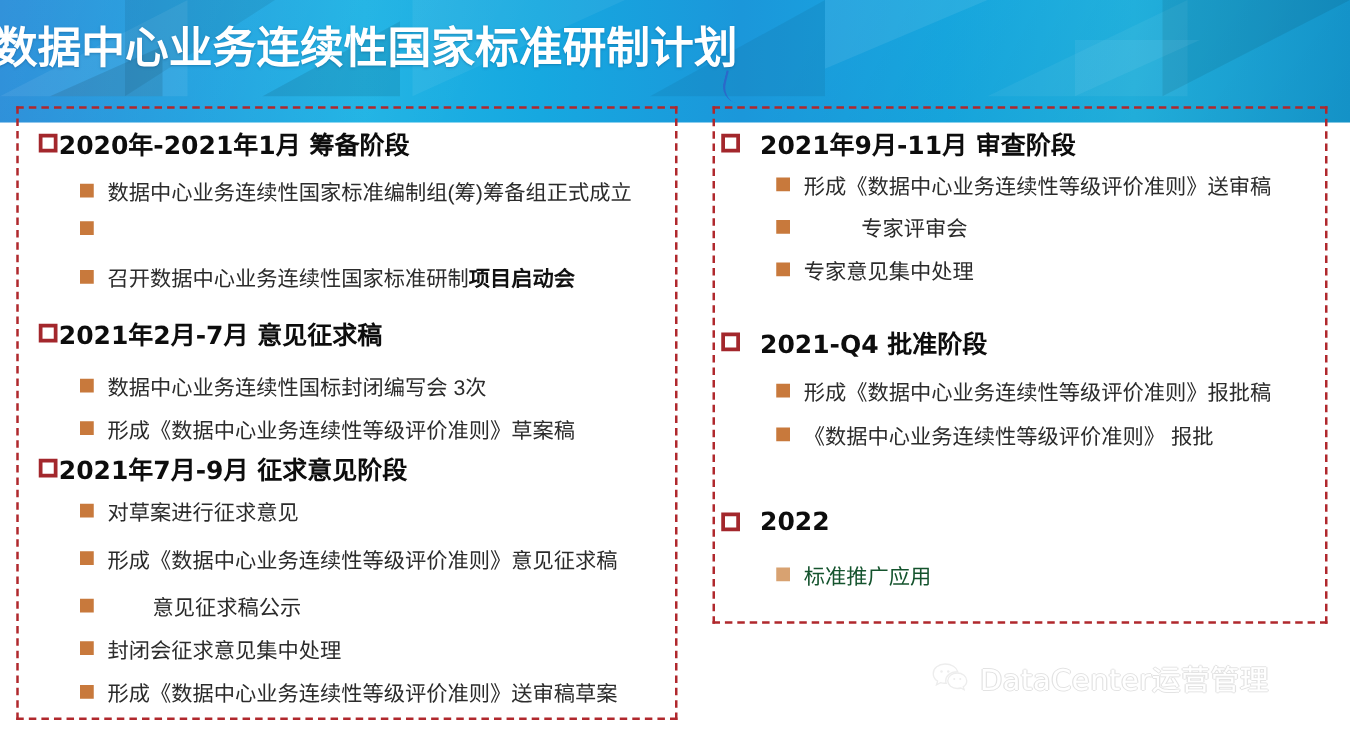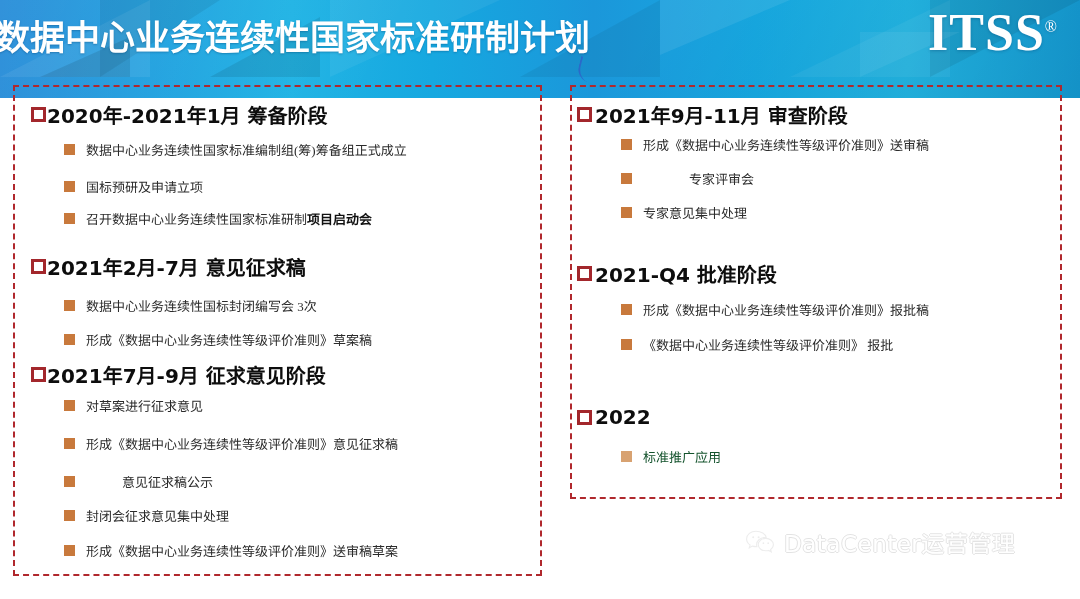--- a/index.html
+++ b/index.html
@@ -66,30 +66,30 @@
   .sq-red{
     display:inline-block;width:15px;height:15px;
     border:3px solid #a3272c;background:#ffffff;
     box-sizing:border-box;flex:0 0 auto;
   }
   .phase-title{
     font-size:20px;font-weight:bold;color:#0d0d0d;
     font-family:"DejaVu Sans","Liberation Sans",sans-serif;
   }
   .gap-l .phase-title{margin-left:1px;}
-  .gap-r .phase-title{margin-left:3px;}
+  .gap-r .phase-title{margin-left:16px;}
 
   .item{position:absolute;display:flex;align-items:center;white-space:nowrap;}
   .sq-orange{
     display:inline-block;width:11px;height:11px;background:#c8793c;
     flex:0 0 auto;margin-right:11px;
   }
   .item-text{
-    font-size:13px;color:#2b2b2b;font-weight:normal;
-    font-family:Liberation Serif, serif;
+    font-size:17px;color:#2b2b2b;font-weight:normal;
+    font-family:Liberation Sans, sans-serif;
   }
   .item-text b{font-weight:bold;color:#111;}
   .item.faded .item-text{color:#14532d;}
   .item.faded .sq-orange{background:#d8a271;}
 
   
   .watermark{
     position:absolute;left:745px;top:525px;
     display:flex;align-items:center;gap:9px;
     color:rgba(255,255,255,0);
@@ -116,38 +116,36 @@
   <span class="facet f4"></span>
   <span class="facet f5"></span>
   <span class="facet f6"></span>
   <span class="facet f7"></span>
   <span class="facet f8"></span>
   <span class="facet f9"></span>
   <span class="facet f10"></span>
 
   <div class="banner-title">数据中心业务连续性国家标准研制计划</div>
 
-  <div class="logo"><span>ITSS</span><sup>®</sup></div>
 </div>
 
 <div class="blue-stroke"></div>
 
 <div class="panel" id="panel-left"></div>
 
 <div class="phase gap-l" style="left:31px;top:100px;">
   <span class="sq-red"></span>
   <span class="phase-title">2020年-2021年1月 筹备阶段</span>
 </div>
 <div class="item" style="left:64px;top:140px;">
   <span class="sq-orange"></span>
   <span class="item-text">数据中心业务连续性国家标准编制组(筹)筹备组正式成立</span>
 </div>
 <div class="item" style="left:64px;top:177px;">
   <span class="sq-orange"></span>
-  <span class="item-text">国标预研及申请立项</span>
 </div>
 <div class="item" style="left:64px;top:209px;">
   <span class="sq-orange"></span>
   <span class="item-text"><span>召开数据中心业务连续性国家标准研制</span><b>项目启动会</b></span>
 </div>
 
 <div class="phase gap-l" style="left:31px;top:252px;">
   <span class="sq-red"></span>
   <span class="phase-title">2021年2月-7月 意见征求稿</span>
 </div>

